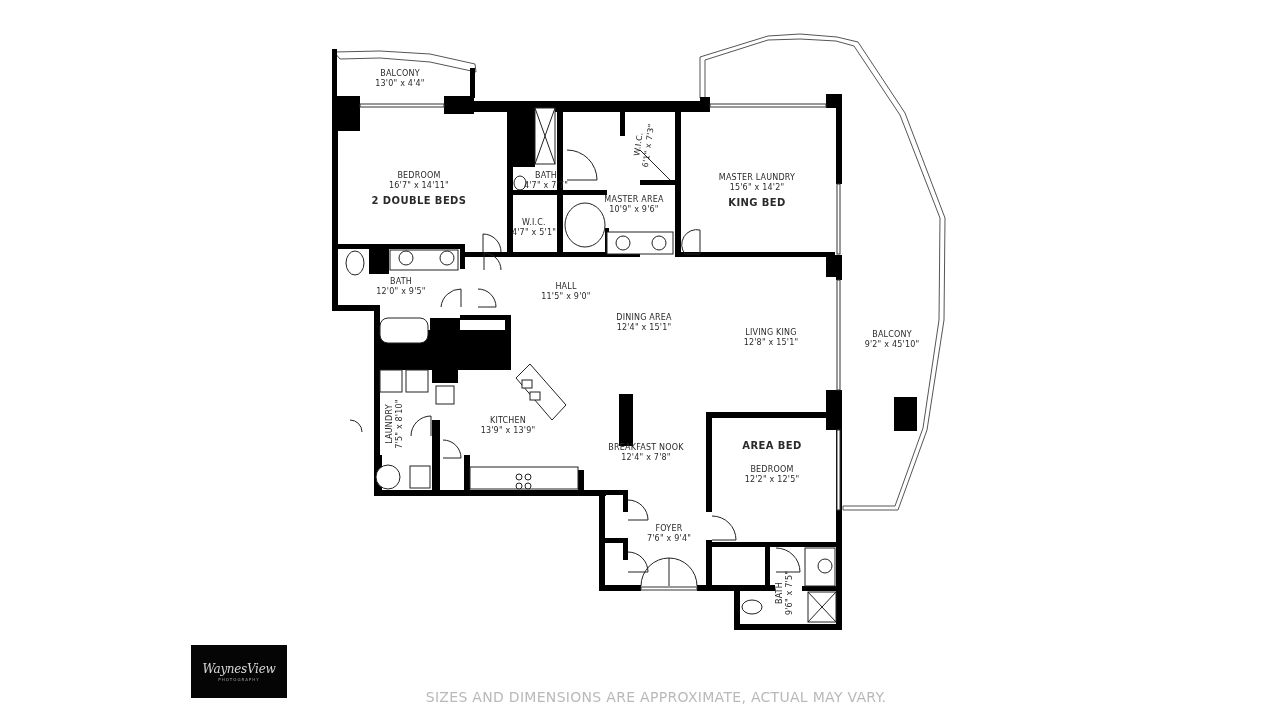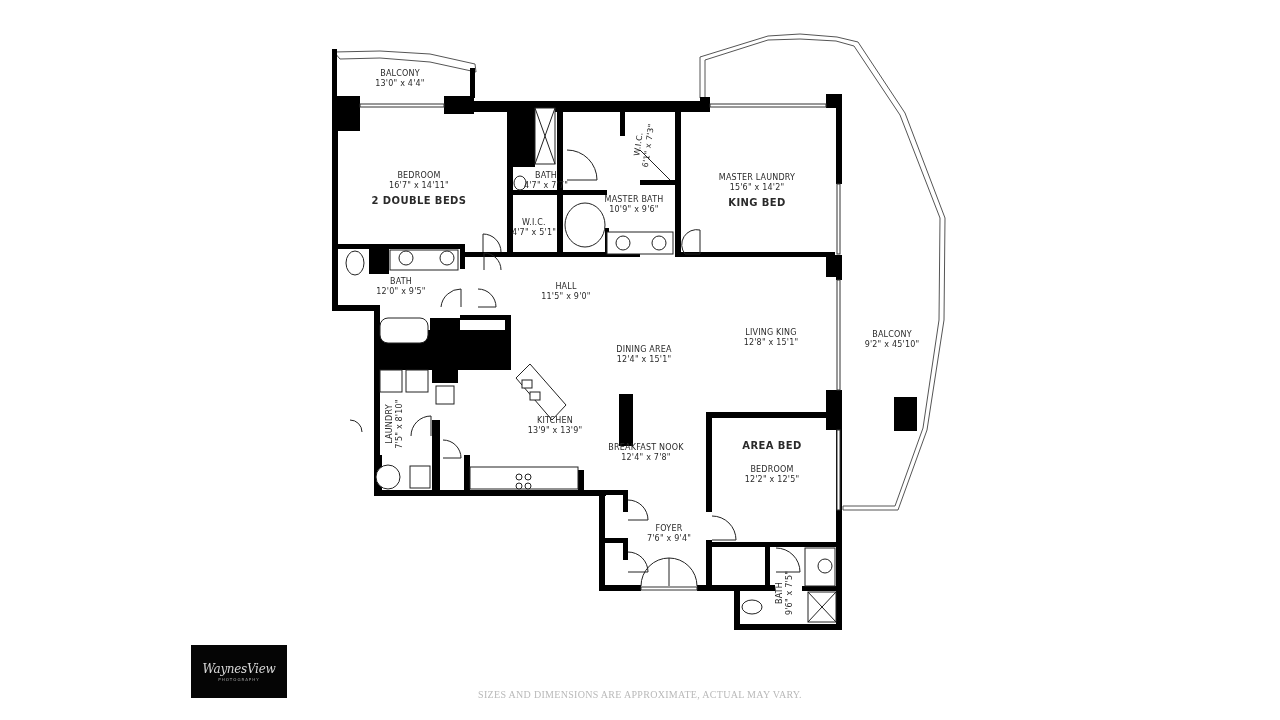--- a/index.html
+++ b/index.html
@@ -11,21 +11,21 @@
   .door { fill:none; stroke:#222; stroke-width:1; }
   .win { fill:#fff; stroke:#333; stroke-width:1; }
   .lbl { position:absolute; text-align:center; color:#2a2a2a; font-size:8px; line-height:10px; white-space:nowrap; transform:translateX(-50%); letter-spacing:0.2px; }
   .lbl .big { font-size:10px; font-weight:bold; display:block; margin-top:5px; letter-spacing:0.4px; }
   .lbl.rot { transform:translate(-50%,-50%) rotate(-90deg); }
   .lbl.rot2 { transform:translate(-50%,-50%) rotate(-82deg); }
   .lbl.bigfirst .big { margin-top:0; margin-bottom:14px; }
   #logo { position:absolute; left:191px; top:645px; width:96px; height:53px; background:#050505; display:flex; flex-direction:column; align-items:center; justify-content:center; }
   #logo .script { font-family:"DejaVu Serif", serif; font-style:italic; color:#d8d8d8; font-size:12px; letter-spacing:-0.3px; }
   #logo .sub { color:#aaa; font-size:4px; letter-spacing:1px; margin-top:1px; }
-  #disclaimer { position:absolute; left:640px; top:689px; transform:translateX(-50%); color:#b9b9b9; font-size:10px; letter-spacing:0.3px; white-space:nowrap;font-family:Liberation Serif, serif; }
+  #disclaimer { position:absolute; left:656px; top:689px; transform:translateX(-50%); color:#b9b9b9; font-size:14px; letter-spacing:0.3px; white-space:nowrap; }
 </style>
 </head>
 <body>
 
 <svg id="plan" viewBox="0 0 1280 720" xmlns="http://www.w3.org/2000/svg">
 
   <g>
     <path class="outline" d="M334,52 L380,51 L430,54 L475,64 L476,72 L430,62 L380,58 L340,59 Z"></path>
     <path class="outline" d="M700,98 L700,57 L768,36 L800,34 L837,37 L858,42 L905,113 L945,218 L944,320 L927,430 L898,510 L843,510 L843,506 L895,506 L923,428 L939,320 L940,218 L900,115 L854,46 L836,41 L800,39 L768,40 L705,60 L705,98"></path>
   </g>
@@ -183,57 +183,57 @@
 </div>
 <div class="lbl" style="left:546px;top:171px;">
   <span>BATH</span><br>
   <span>4'7" x 7'7"</span>
 </div>
 <div class="lbl" style="left:534px;top:218px;">
   <span>W.I.C.</span><br>
   <span>4'7" x 5'1"</span>
 </div>
 <div class="lbl" style="left:634px;top:195px;">
-  <span>MASTER BATH</span><br>
+  <span>MASTER AREA</span><br>
   <span>10'9" x 9'6"</span>
 </div>
 <div class="lbl rot2" style="left:644px;top:145px;">
   <span>W.I.C.</span><br>
   <span>6'1" x 7'3"</span>
 </div>
 <div class="lbl" style="left:757px;top:173px;">
   <span>MASTER LAUNDRY</span><br>
   <span>15'6" x 14'2"</span>
   <span class="big">KING BED</span>
 </div>
 <div class="lbl" style="left:401px;top:277px;">
   <span>BATH</span><br>
   <span>12'0" x 9'5"</span>
 </div>
 <div class="lbl" style="left:526px;top:282px;margin-left:40px;">
   <span>HALL</span><br>
   <span>11'5" x 9'0"</span>
 </div>
-<div class="lbl" style="left:644px;top:313px;margin-top:32px;">
+<div class="lbl" style="left:644px;top:313px;">
   <span>DINING AREA</span><br>
   <span>12'4" x 15'1"</span>
 </div>
 <div class="lbl" style="left:771px;top:328px;">
   <span>LIVING KING</span><br>
   <span>12'8" x 15'1"</span>
 </div>
 <div class="lbl" style="left:892px;top:330px;">
   <span>BALCONY</span><br>
   <span>9'2" x 45'10"</span>
 </div>
 <div class="lbl rot" style="left:395px;top:424px;">
   <span>LAUNDRY</span><br>
   <span>7'5" x 8'10"</span>
 </div>
-<div class="lbl" style="left:508px;top:416px;margin-left:47px;">
+<div class="lbl" style="left:508px;top:416px;">
   <span>KITCHEN</span><br>
   <span>13'9" x 13'9"</span>
 </div>
 <div class="lbl" style="left:646px;top:443px;">
   <span>BREAKFAST NOOK</span><br>
   <span>12'4" x 7'8"</span>
 </div>
 <div class="lbl bigfirst" style="left:772px;top:441px;">
   <span class="big">AREA BED</span>
   <span>BEDROOM</span><br>

